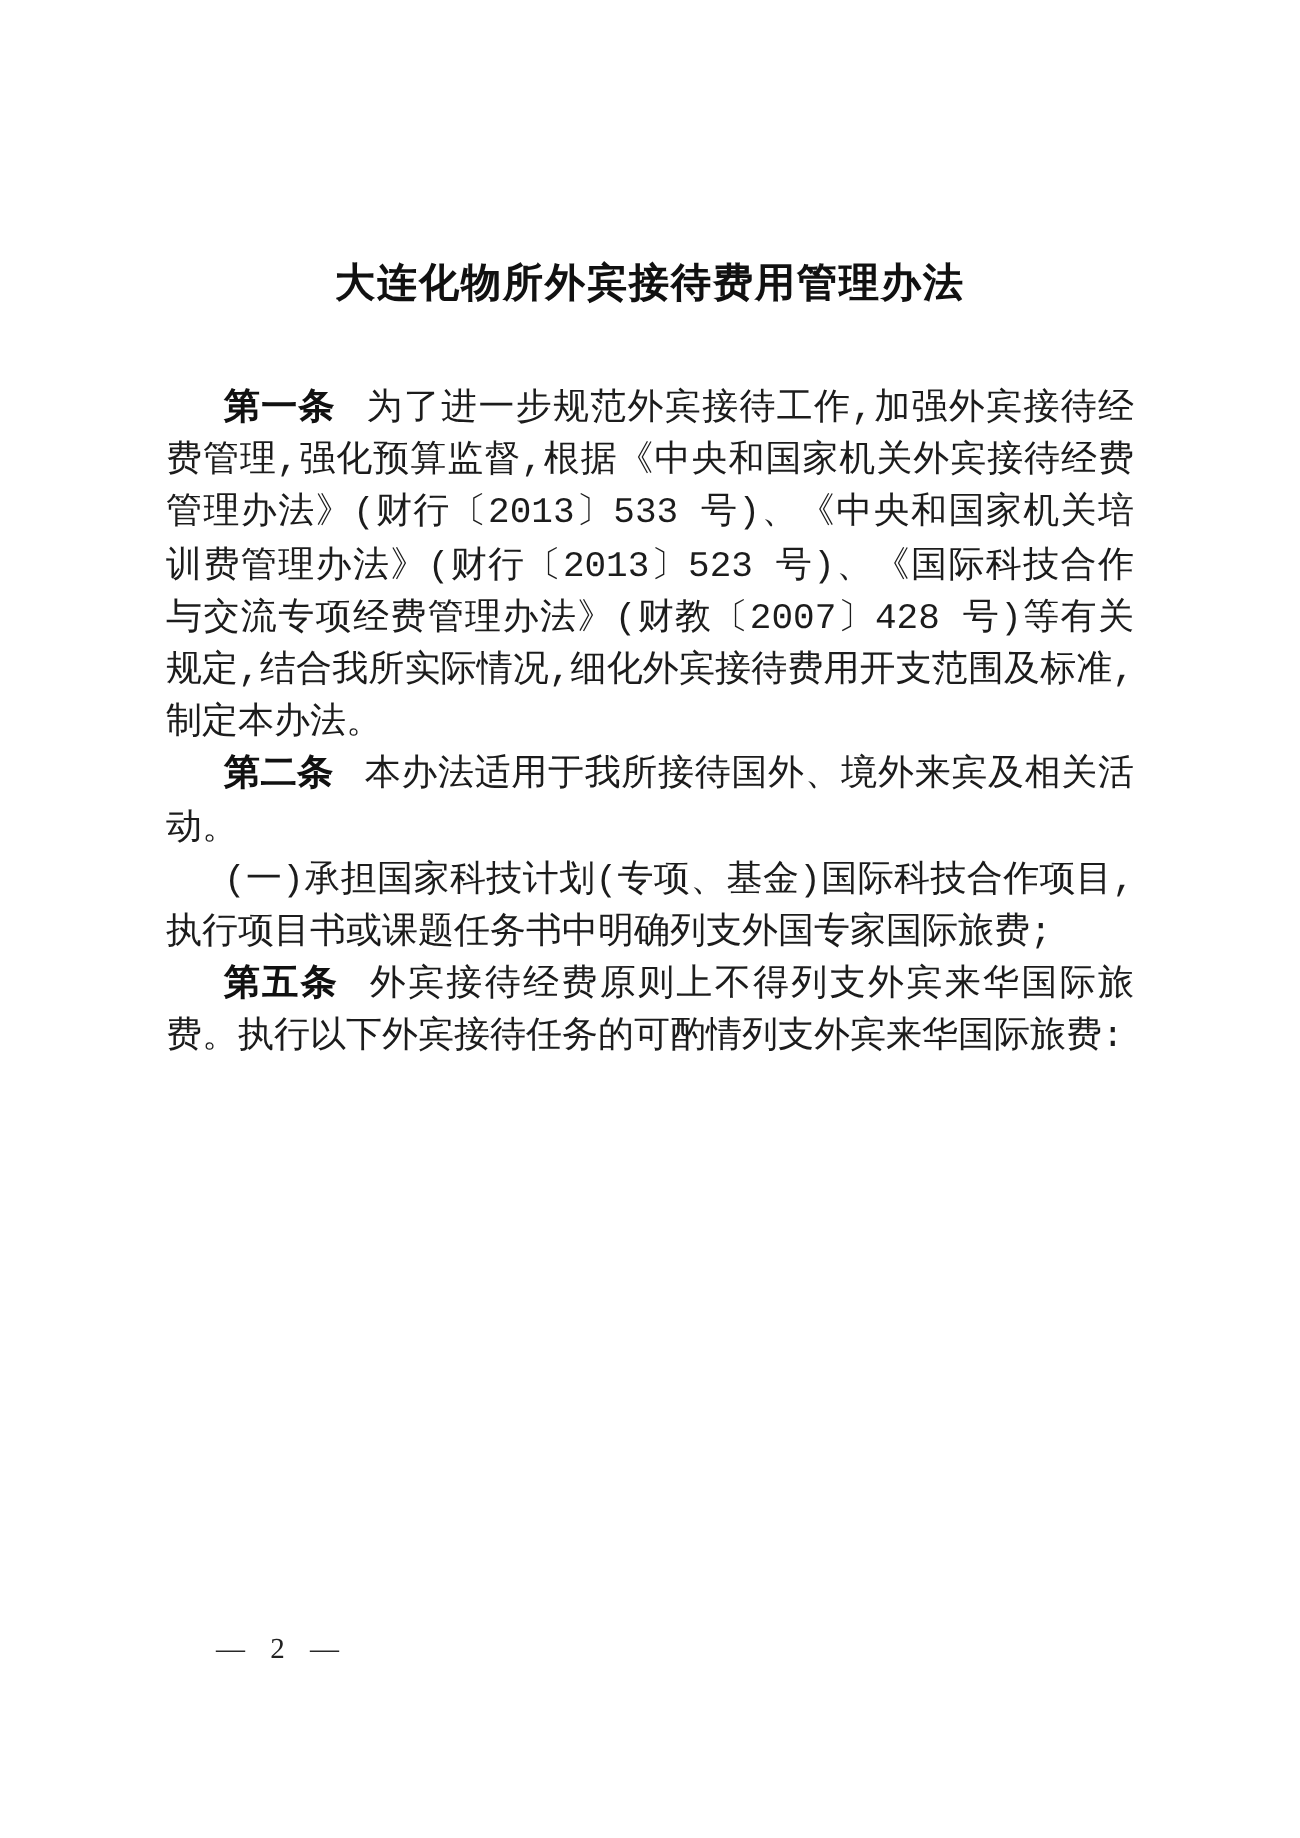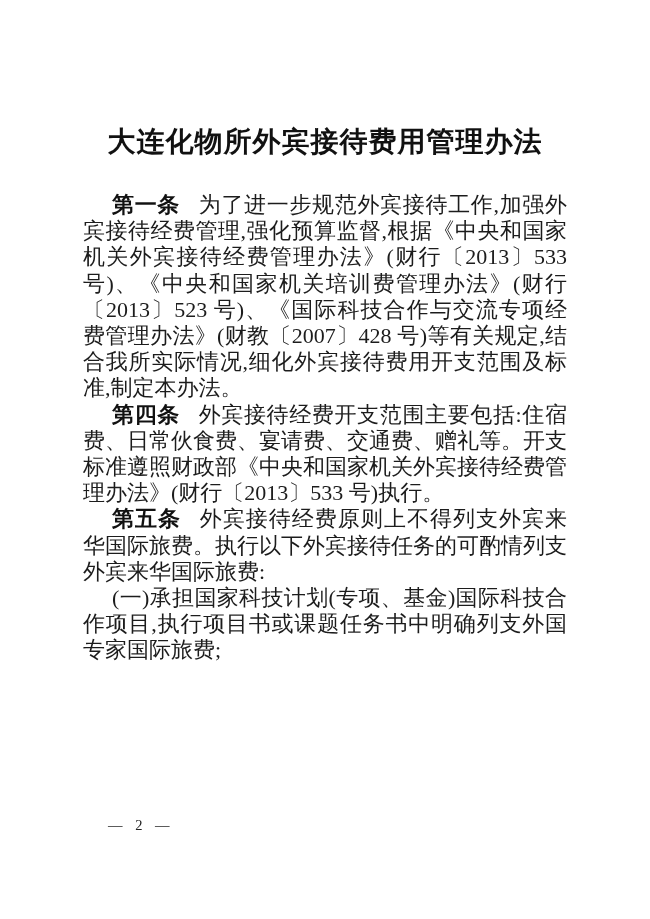--- a/index.html
+++ b/index.html
@@ -14,33 +14,34 @@
     background: #ffffff;
     color: #1a1a1a;
     font-family: "Liberation Serif", "DejaVu Serif", serif;
     overflow: hidden;
     box-sizing: border-box;
     padding-top: 126px;
   }
   .doc-title {
     margin: 0;
     text-align: center;
-    font-size: 28px;
+    font-size: 20px;
     line-height: 32px;
     font-weight: 700;
     letter-spacing: 1px;
     color: #111111;
   }
   .content {
     margin: 34px 83px 0 83px;
-    font-size: 22px;
+    font-size: 18px;
     line-height: 26.2px;
     text-align: justify;
     text-justify: inter-ideograph;
     color: #1c1c1c;
+    font-family: Liberation Mono, monospace;
   }
   .content p {
     margin: 0;
     padding: 0;
     text-indent: 29px;
   }
   .term {
     font-weight: 700;
     margin-right: 0.85em;
     color: #111111;
@@ -62,26 +63,26 @@
 <body>
 
 <div class="page">
 
   <h1 class="doc-title">大连化物所外宾接待费用管理办法</h1>
 
   <div class="content">
 
     <p><span class="term">第一条</span><span>为了进一步规范外宾接待工作,加强外宾接待经费管理,强化预算监督,根据《中央和国家机关外宾接待经费管理办法》(财行〔2013〕533 号)、《中央和国家机关培训费管理办法》(财行〔2013〕523 号)、《国际科技合作与交流专项经费管理办法》(财教〔2007〕428 号)等有关规定,结合我所实际情况,细化外宾接待费用开支范围及标准,制定本办法。</span></p>
 
+    <p><span class="term">第二条</span><span>本办法适用于我所接待国外、境外来宾及相关活动。</span></p>
 
 
-    <p><span class="term">第四条</span><span>外宾接待经费开支范围主要包括:住宿费、日常伙食费、宴请费、交通费、赠礼等。开支标准遵照财政部《中央和国家机关外宾接待经费管理办法》(财行〔2013〕533 号)执行。</span></p>
+
+    <p><span>(一)承担国家科技计划(专项、基金)国际科技合作项目,执行项目书或课题任务书中明确列支外国专家国际旅费;</span></p>
 
     <p><span class="term">第五条</span><span>外宾接待经费原则上不得列支外宾来华国际旅费。执行以下外宾接待任务的可酌情列支外宾来华国际旅费:</span></p>
-
-    <p><span>(一)承担国家科技计划(专项、基金)国际科技合作项目,执行项目书或课题任务书中明确列支外国专家国际旅费;</span></p>
 
 
   </div>
 
   <div class="footer">— 2 —</div>
 
 </div>
 
 </body></html>

